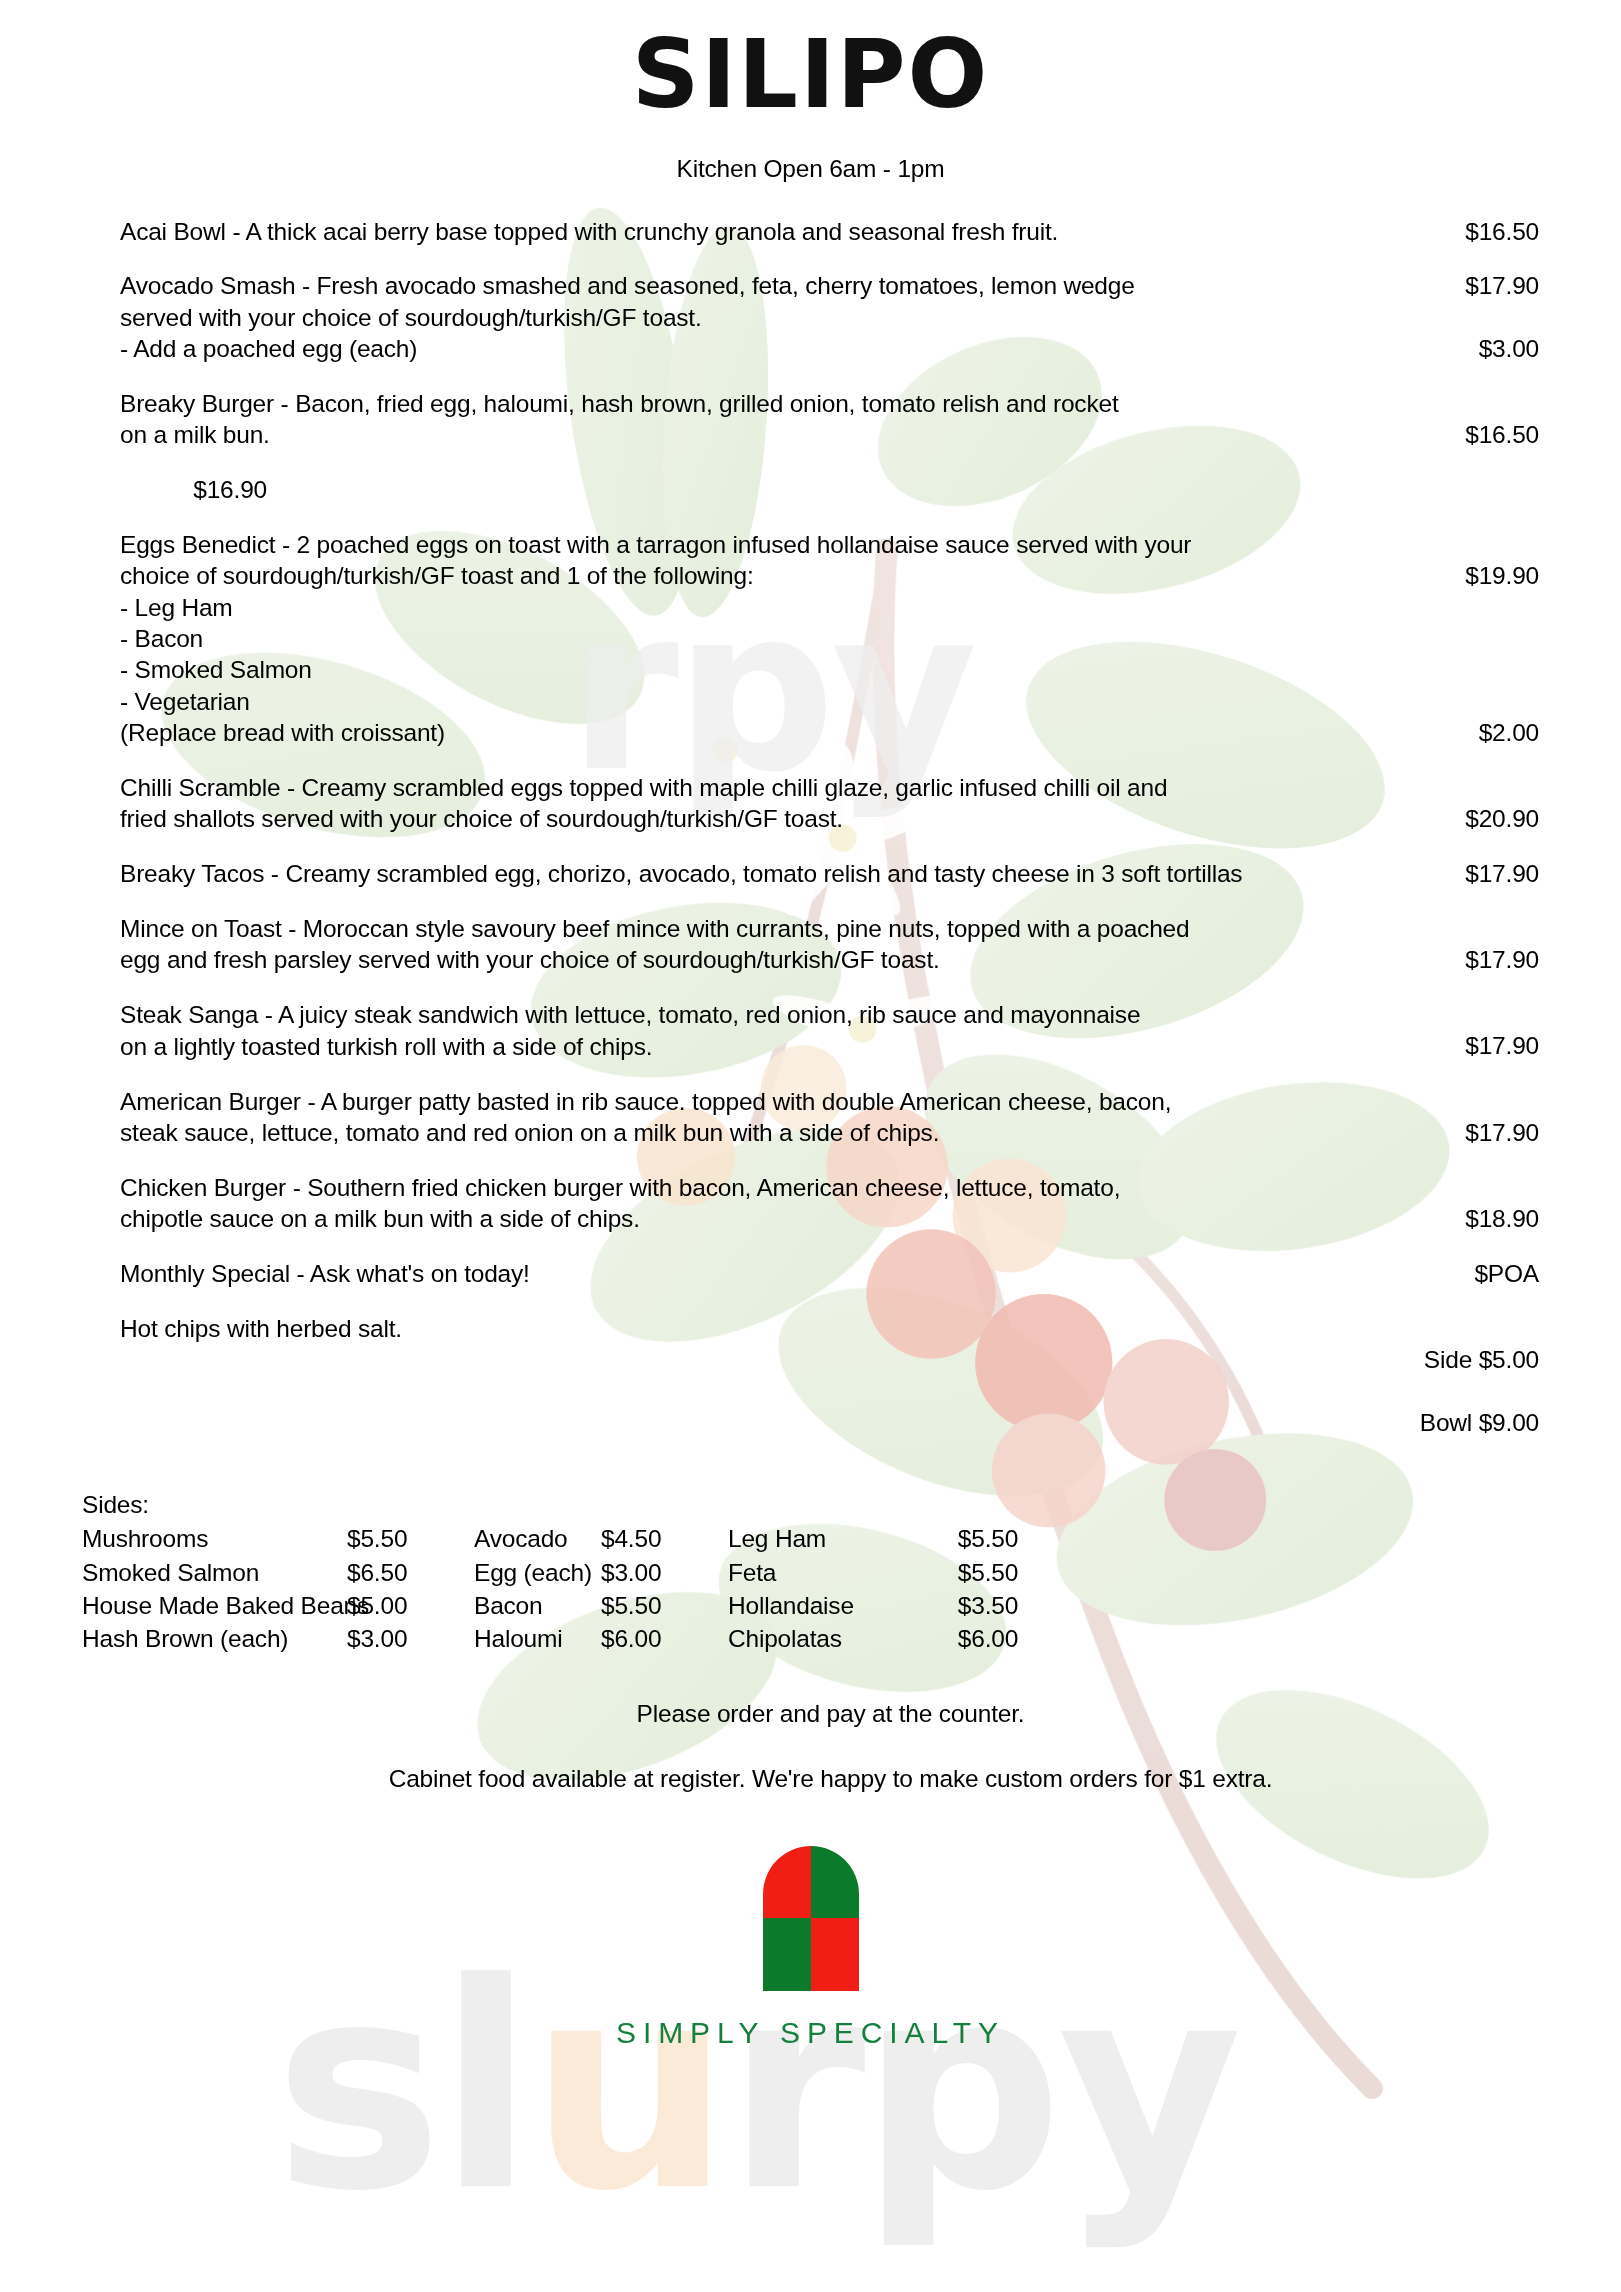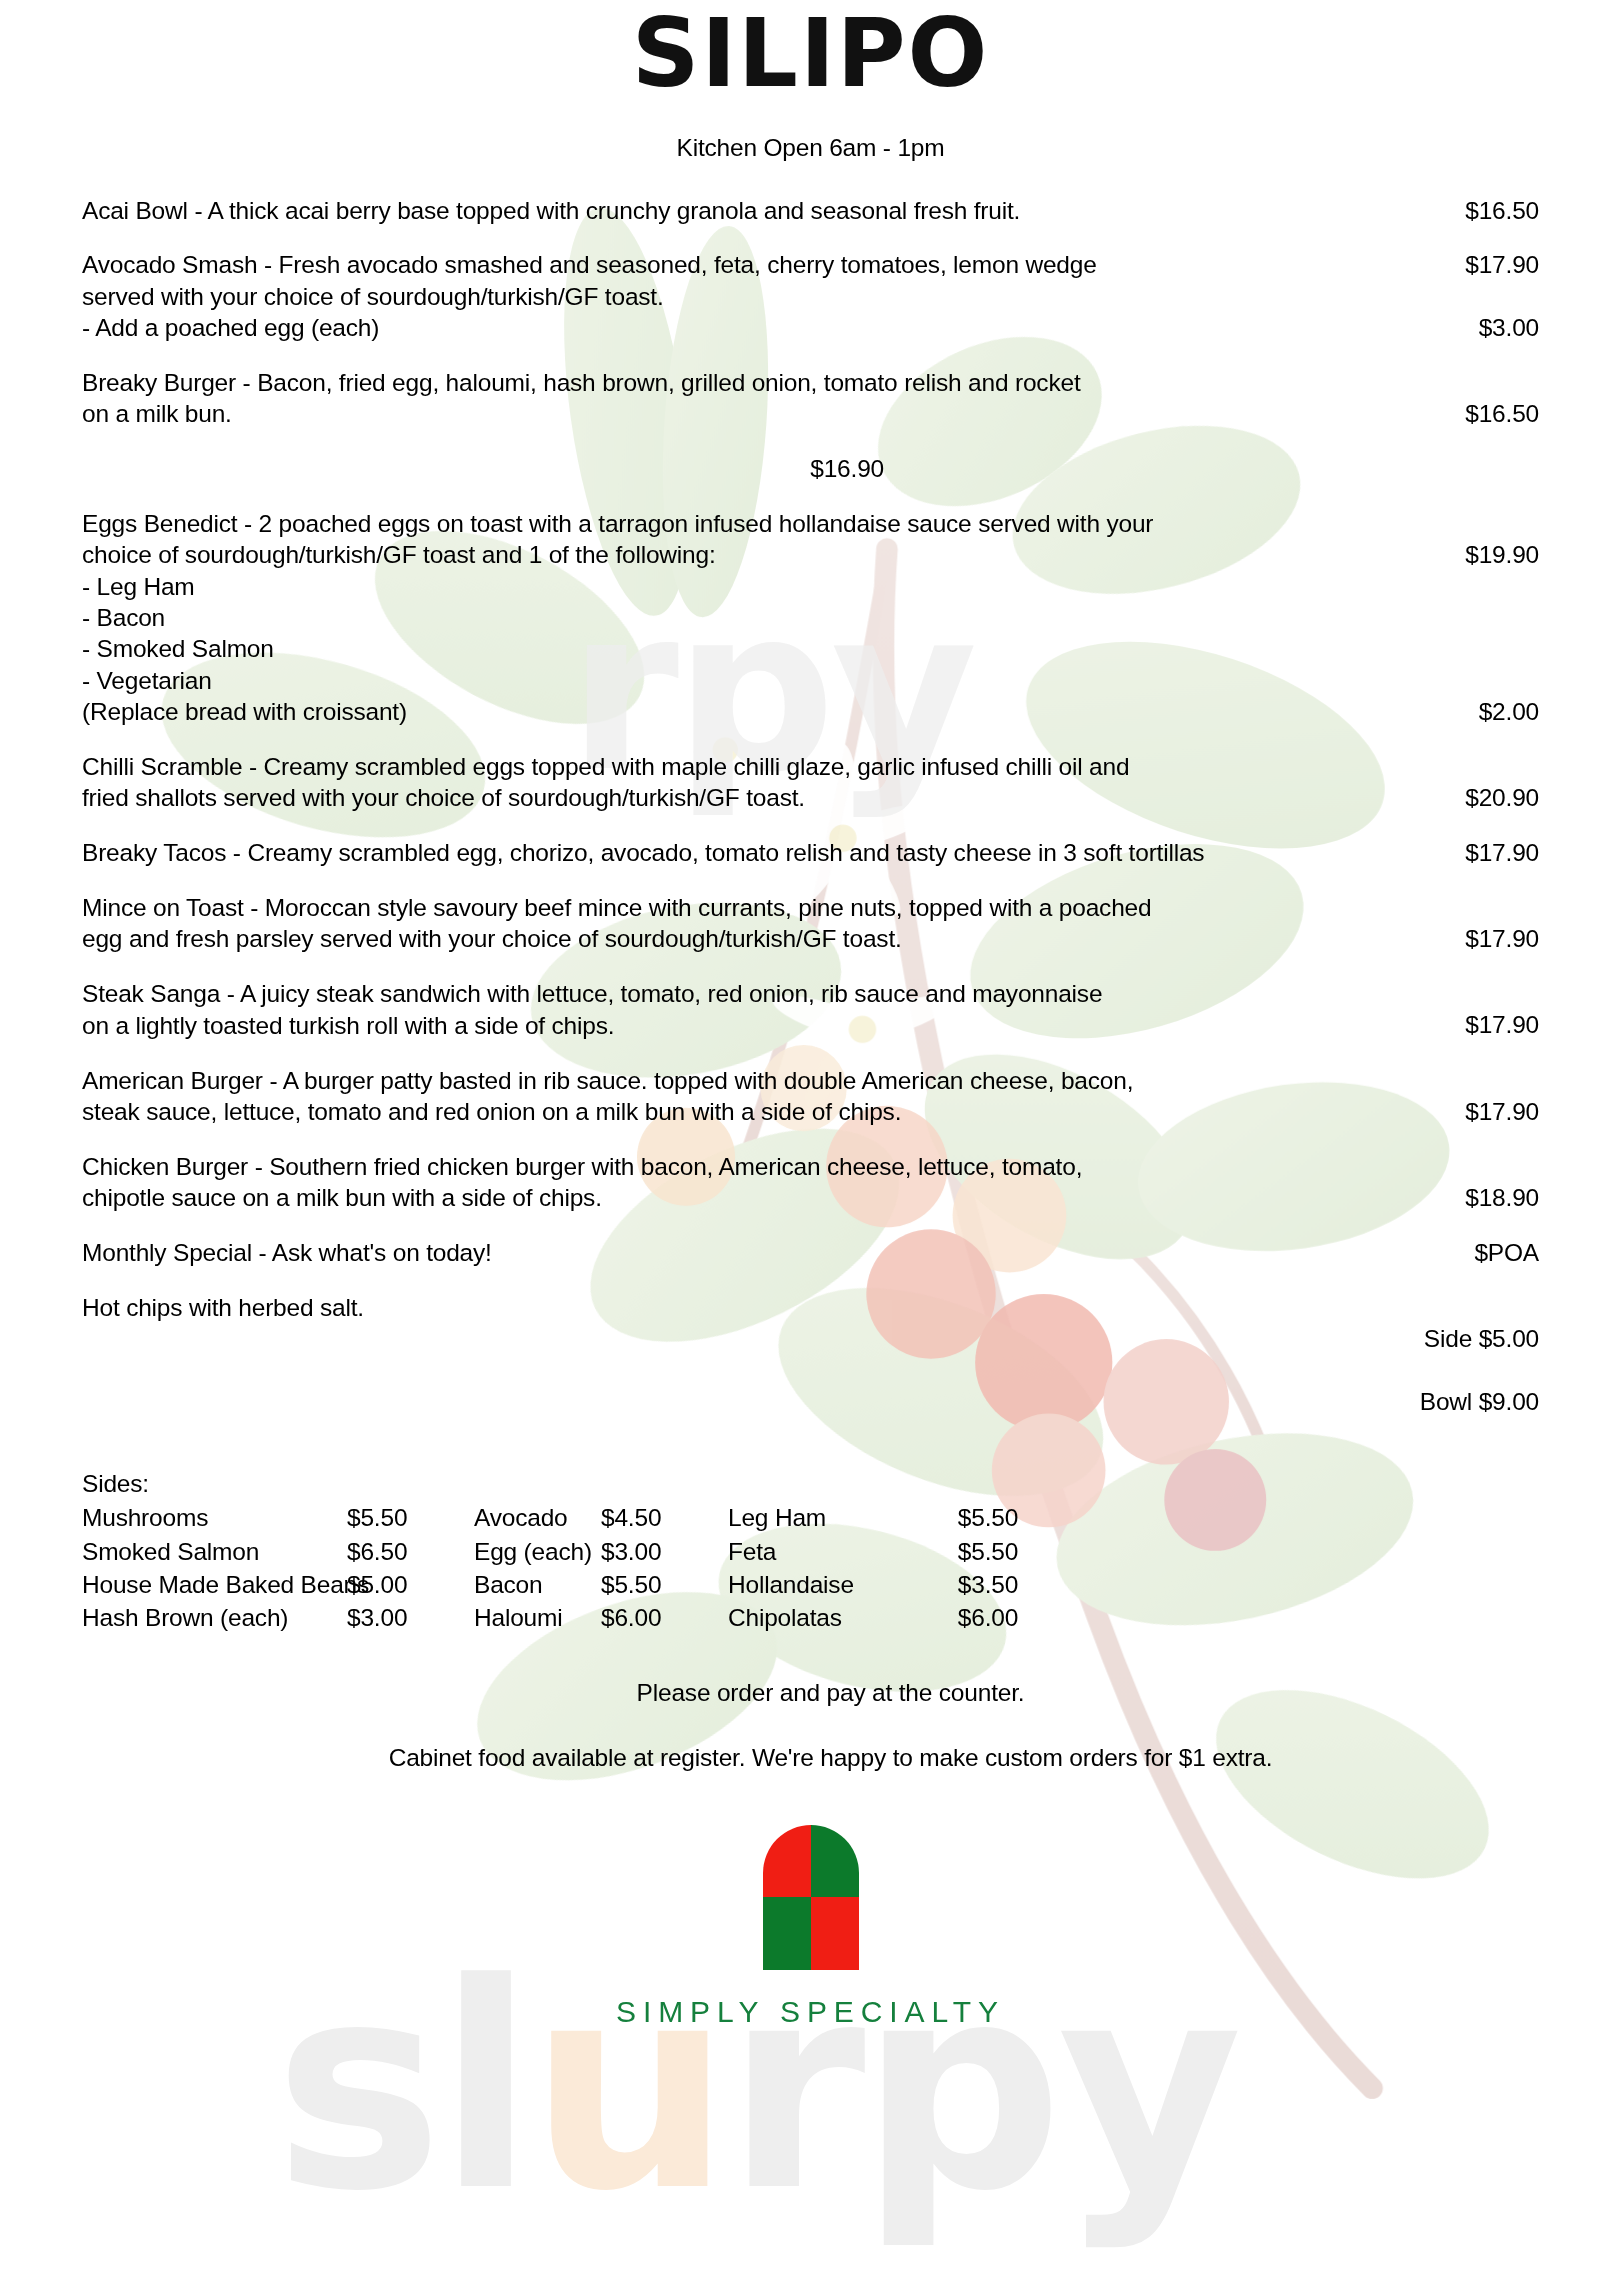--- a/index.html
+++ b/index.html
@@ -67,21 +67,21 @@
     height: 100%;
   }
 
   .brand {
     text-align: center;
     font-family: "DejaVu Sans", sans-serif;
     font-weight: 700;
     font-size: 94px;
     letter-spacing: 0.02em;
     color: #111111;
-    padding-top: 3px;
+    padding-top: 24px;
     line-height: 1.08;
   }
 
   .hours {
     text-align: center;
     font-size: 24.5px;
     margin-top: 29px;
     letter-spacing: -0.2px;
   }
 
@@ -89,21 +89,22 @@
     margin: 33px 82px 0 82px;
   }
 
   .item {
     display: block;
     margin-bottom: 23.5px;
   }
   .item-row {
     display: flex;
     align-items: flex-start;
-    justify-content: center;
+    justify-content: space-between;
+    margin-left: 38px;
   }
   .item-text {
     flex: 1 1 auto;
     font-size: 24.5px;
     line-height: 1.28;
     letter-spacing: -0.2px;
     white-space: pre-line;
   }
   .item-price {
     flex: 0 0 auto;

